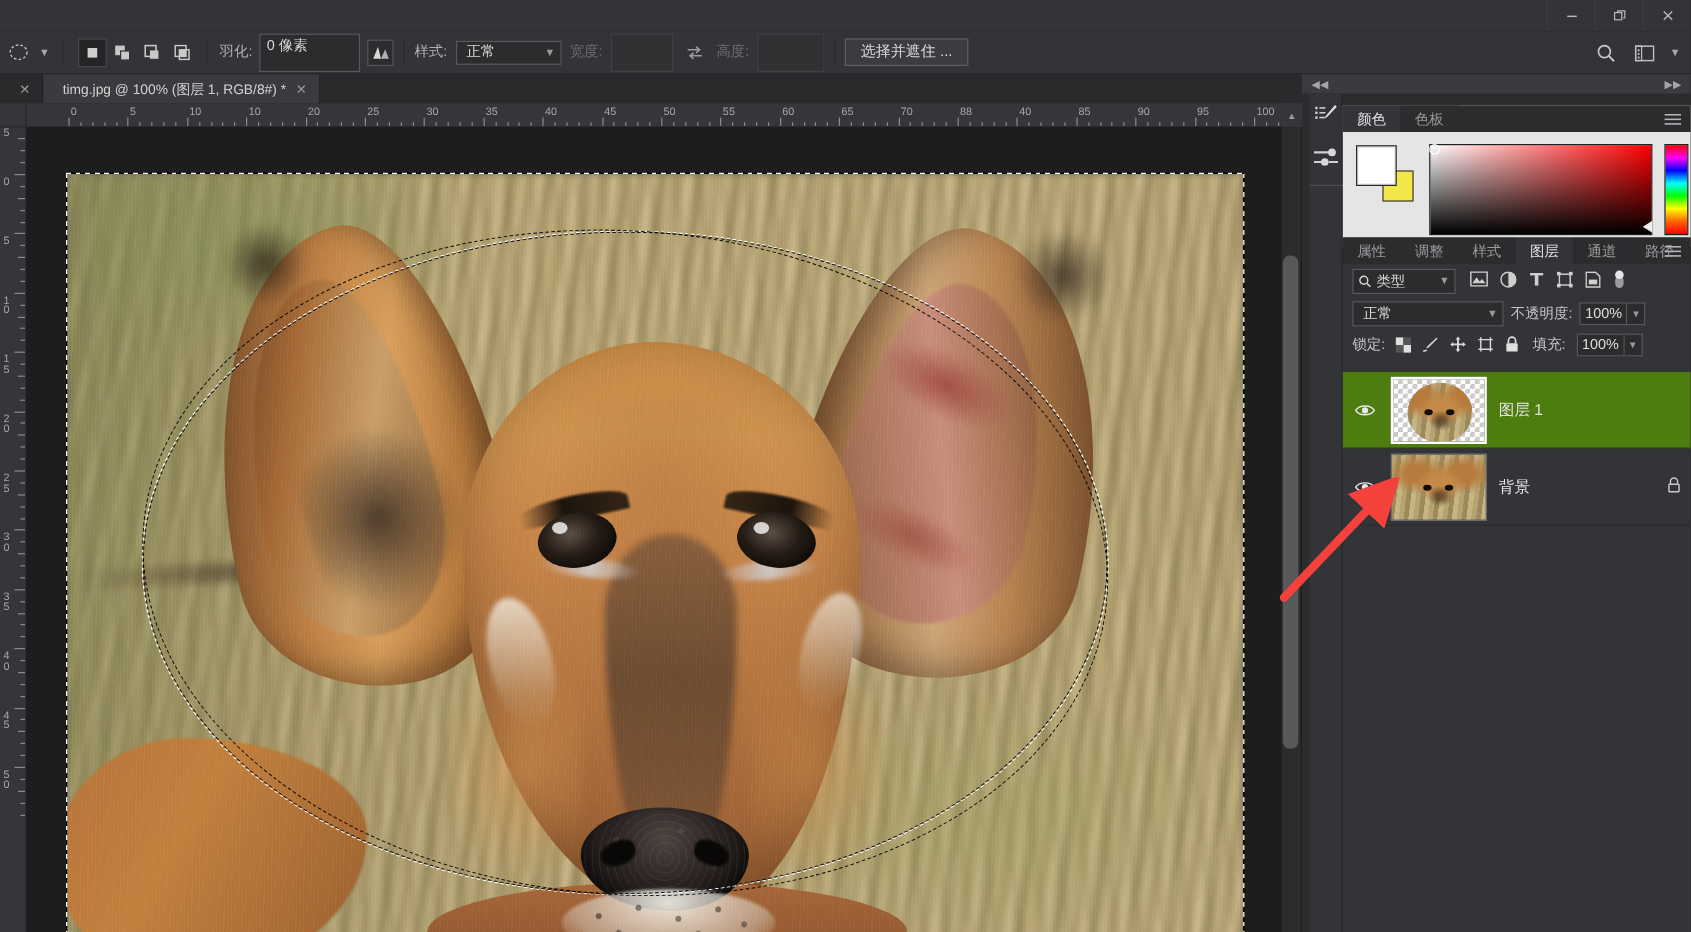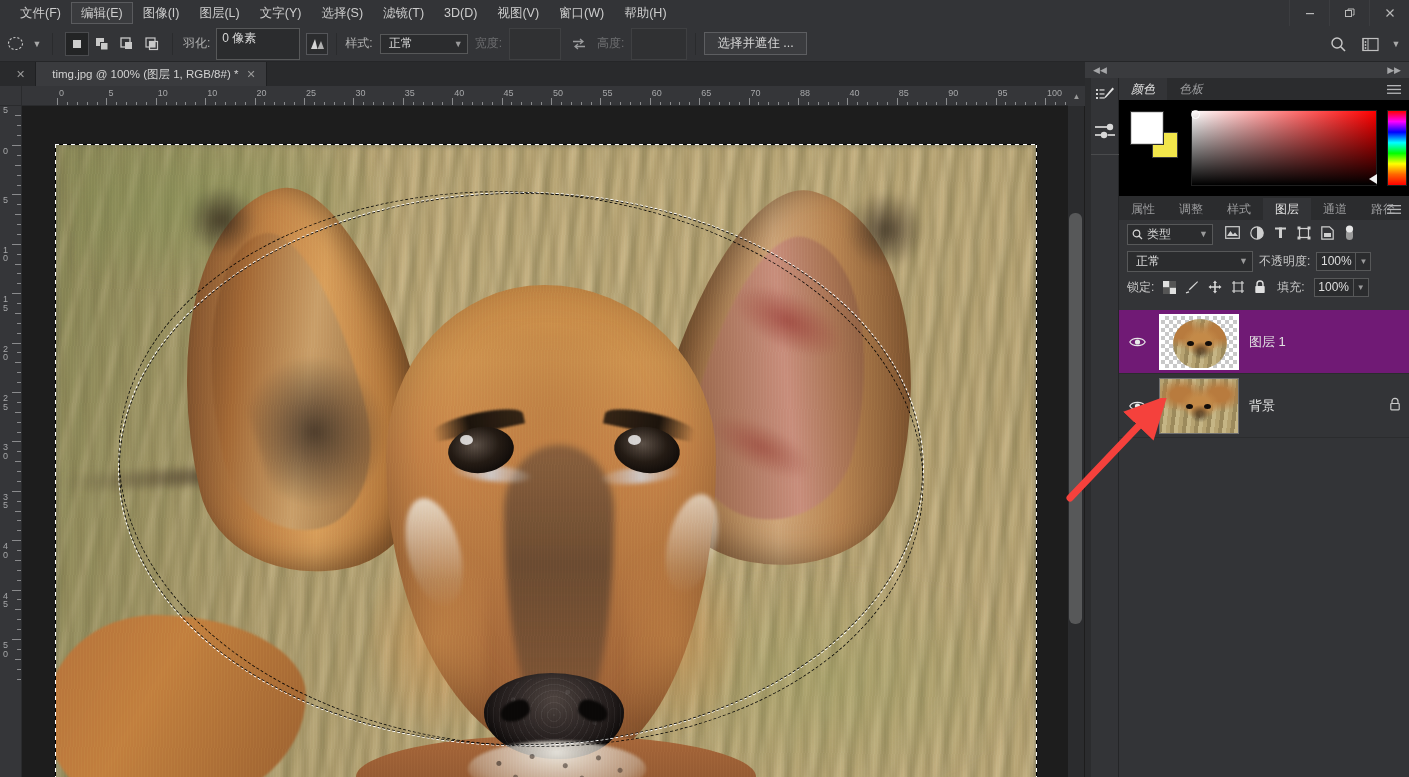--- a/index.html
+++ b/index.html
@@ -384,23 +384,22 @@
   .dock-collapse .cr { position: absolute; right: 8px; color: #a5a6a8; font-size: 9px; }
 
   .mini-dock {
     position: absolute; left: 1091px; top: 78px; width: 28px; height: 699px;
     background: #333437; border-right: 1px solid #242527;
   }
   .mini-icon { width: 28px; height: 36px; display: flex; align-items: center; justify-content: center; color: #d0d0d0; }
   .mini-sep { width: 28px; height: 1px; background: #4a4b4d; margin-top: 4px; }
 
   .panel-color {
-    position: absolute; left: 1119px; top: 78px; width: 290px; height: 118px;
-    background: #000000;
-    font-style: italic;
+    position: absolute; left: 1119px; top: 88px; width: 290px; height: 118px;
+    background: #e5e5e5;
   }
   .panel-tabs {
     height: 22px; display: flex; align-items: stretch; background: #2b2c2e; position: relative;
   }
   .ptab {
     padding: 0 12px; display: flex; align-items: center; font-size: 12px; color: #9a9b9d;
     background: #2b2c2e;
   }
   .ptab.active { background: #333437; color: #e0e0e0; }
   .panel-menu {
@@ -464,21 +463,21 @@
   .num-arr { width: 15px; height: 19px; background: #2b2c2e; border: 1px solid #575859; border-left: 0;
              display: flex; align-items: center; justify-content: center; color: #9a9a9b; font-size: 8px; }
   .lock-row { height: 26px; display: flex; align-items: center; padding: 0 8px; gap: 9px; }
   .lock-icon { color: #d2d2d2; display: flex; align-items: center; }
 
   .layer-list { position: absolute; left: 0; top: 112px; width: 290px; bottom: 0; background: #333437; }
   .layer-row {
     height: 64px; display: flex; align-items: center; padding: 0 8px 0 6px; gap: 10px;
     border-bottom: 1px solid #2b2c2e;
   }
-  .layer-row.selected { background: #701a75; }
+  .layer-row.selected { background: #4d7c0f; }
   .eye-cell { width: 24px; display: flex; align-items: center; justify-content: center; color: #e8e8e8; }
   .thumb-wrap {
     width: 80px; height: 56px; display: flex; align-items: center; justify-content: center;
   }
   .thumb {
     width: 80px; height: 56px; border: 1px solid #6e6f71; position: relative; overflow: hidden;
     background: #5e5e4e;
   }
   .thumb.selected-thumb { border: 2px solid #ffffff; }
   .checker {
@@ -509,33 +508,20 @@
 
   
   .red-arrow { position: absolute; left: 1062px; top: 398px; width: 110px; height: 110px; pointer-events: none; }
 </style>
 </head>
 <body>
 
 <div id="app">
 
   <div class="menubar">
-    <div class="menu-items">
-      <div class="menu-item">文件(F)</div>
-      <div class="menu-item active">编辑(E)</div>
-      <div class="menu-item">图像(I)</div>
-      <div class="menu-item">图层(L)</div>
-      <div class="menu-item">文字(Y)</div>
-      <div class="menu-item">选择(S)</div>
-      <div class="menu-item">滤镜(T)</div>
-      <div class="menu-item">3D(D)</div>
-      <div class="menu-item">视图(V)</div>
-      <div class="menu-item">窗口(W)</div>
-      <div class="menu-item">帮助(H)</div>
-    </div>
     <div class="win-controls">
       <div class="win-btn">
         <svg width="12" height="12" viewBox="0 0 12 12">
             <rect x="2" y="6" width="8" height="1.2" fill="#b9b9b9"></rect>
           </svg>
       </div>
       <div class="win-btn">
         <svg width="12" height="12" viewBox="0 0 12 12">
           <rect x="1.5" y="3.5" width="6" height="6" fill="none" stroke="#b9b9b9" stroke-width="1"></rect>
           <path d="M4 3.5 V2 H10 V8 H8.5" fill="none" stroke="#b9b9b9" stroke-width="1"></path>

